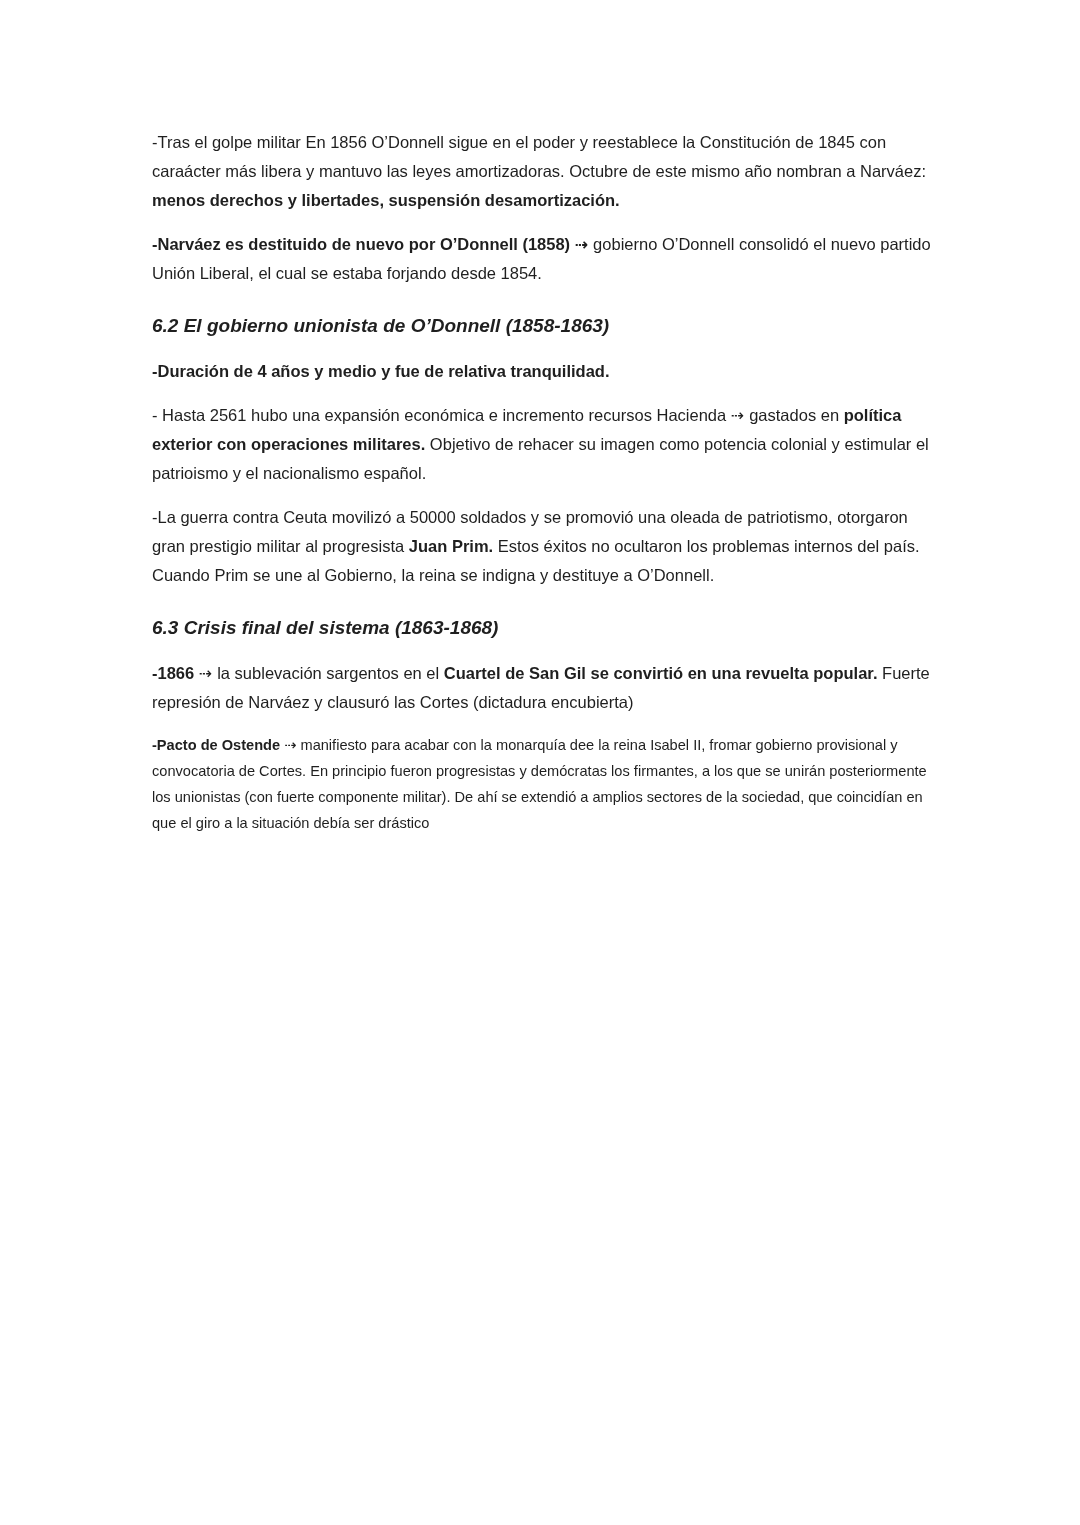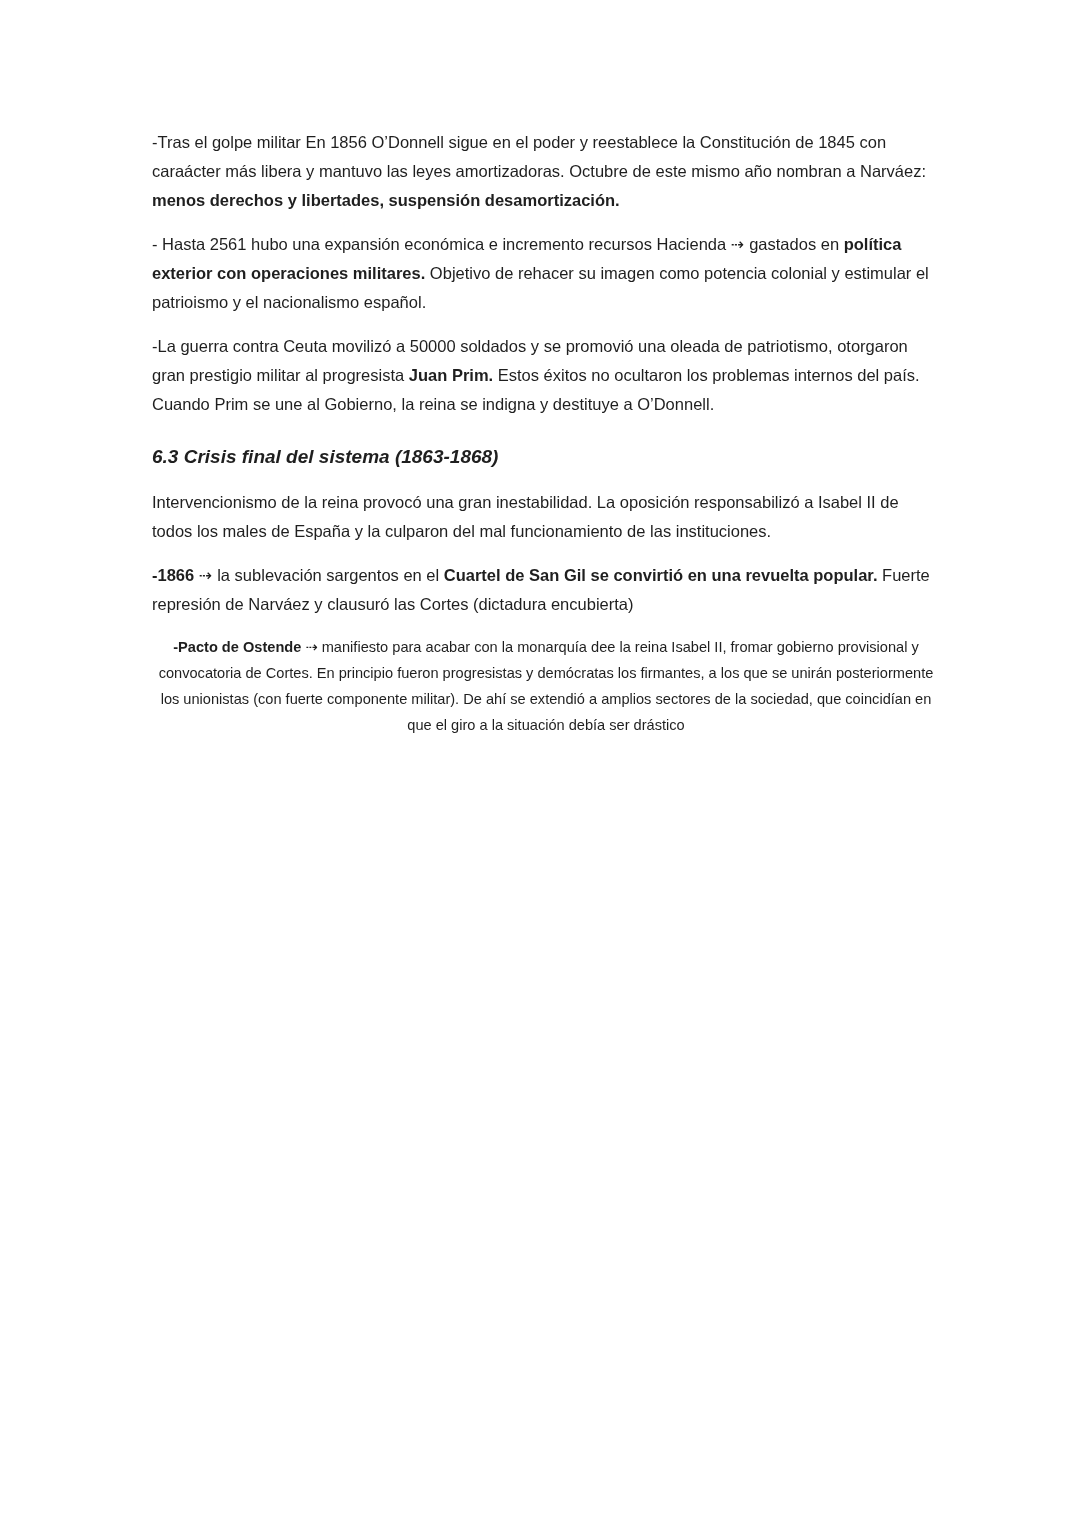--- a/index.html
+++ b/index.html
@@ -26,40 +26,41 @@
   .doc-content p.paragraph {
     margin: 0 0 15px 0;
     font-size: 16.5px;
     line-height: 29px;
     white-space: pre-wrap;
     color: #1f1f1f;
   }
   .doc-content p.paragraph.small {
     font-size: 14.6px;
     line-height: 26px;
-    text-align: center;
   }
   .doc-content h2.heading {
     margin: 24px 0 17px 0;
     font-size: 19px;
     line-height: 28px;
     font-weight: bold;
     font-style: italic;
     color: #1f1f1f;
   }
   .bold {
     font-weight: bold;
   }
 </style>
 </head>
 <body>
 
 <div class="page">
   <div class="doc-content">
       <p class="paragraph"><span>-Tras el golpe militar En 1856 O’Donnell sigue en el poder y reestablece la Constitución de 1845 con caraácter más libera y mantuvo las leyes amortizadoras. Octubre de este mismo año nombran a Narváez: </span><span class="bold">menos derechos y libertades, suspensión desamortización.</span></p>
+      <p class="paragraph"><span class="bold">-Narváez es destituido de nuevo por O’Donnell (1858) ⇢</span><span> gobierno O’Donnell consolidó el nuevo partido Unión Liberal, el cual se estaba forjando desde 1854.</span></p>
+      <h2 class="heading"><span>6.2 El gobierno unionista de O’Donnell (1858-1863)</span></h2>
+      <p class="paragraph"><span class="bold">-Duración de 4 años y medio y fue de relativa tranquilidad.</span></p>
       <p class="paragraph"><span>- Hasta 2561 hubo una expansión económica e incremento recursos Hacienda ⇢ gastados en </span><span class="bold">política exterior con operaciones militares.</span><span> Objetivo de rehacer su imagen como potencia colonial y estimular el patrioismo y el nacionalismo español.</span></p>
       <p class="paragraph"><span>-La guerra contra Ceuta movilizó a 50000 soldados y se promovió una oleada de patriotismo, otorgaron gran prestigio militar al progresista </span><span class="bold">Juan Prim.</span><span> Estos éxitos no ocultaron los problemas internos del país. Cuando Prim se une al Gobierno, la reina se indigna y destituye a O’Donnell.</span></p>
       <h2 class="heading"><span>6.3 Crisis final del sistema (1863-1868)</span></h2>
-      <p class="paragraph"><span>Intervencionismo de la reina provocó una gran inestabilidad. La oposición responsabilizó a Isabel II de todos los males de España y la culparon del mal funcionamiento de las instituciones.</span></p>
       <p class="paragraph"><span class="bold">-1866</span><span> ⇢ la sublevación sargentos en el </span><span class="bold">Cuartel de San Gil se convirtió en una revuelta popular.</span><span> Fuerte represión de Narváez y clausuró las Cortes (dictadura encubierta)</span></p>
       <p class="paragraph small"><span class="bold">-Pacto de Ostende</span><span> ⇢ manifiesto para acabar con la monarquía dee la reina Isabel II, fromar gobierno provisional y convocatoria de Cortes. En principio fueron progresistas y demócratas los firmantes, a los que se unirán posteriormente los unionistas (con fuerte componente militar). De ahí se extendió a amplios sectores de la sociedad, que coincidían en que el giro a la situación debía ser drástico</span></p>
     </div>
 </div>
 
 </body></html>

